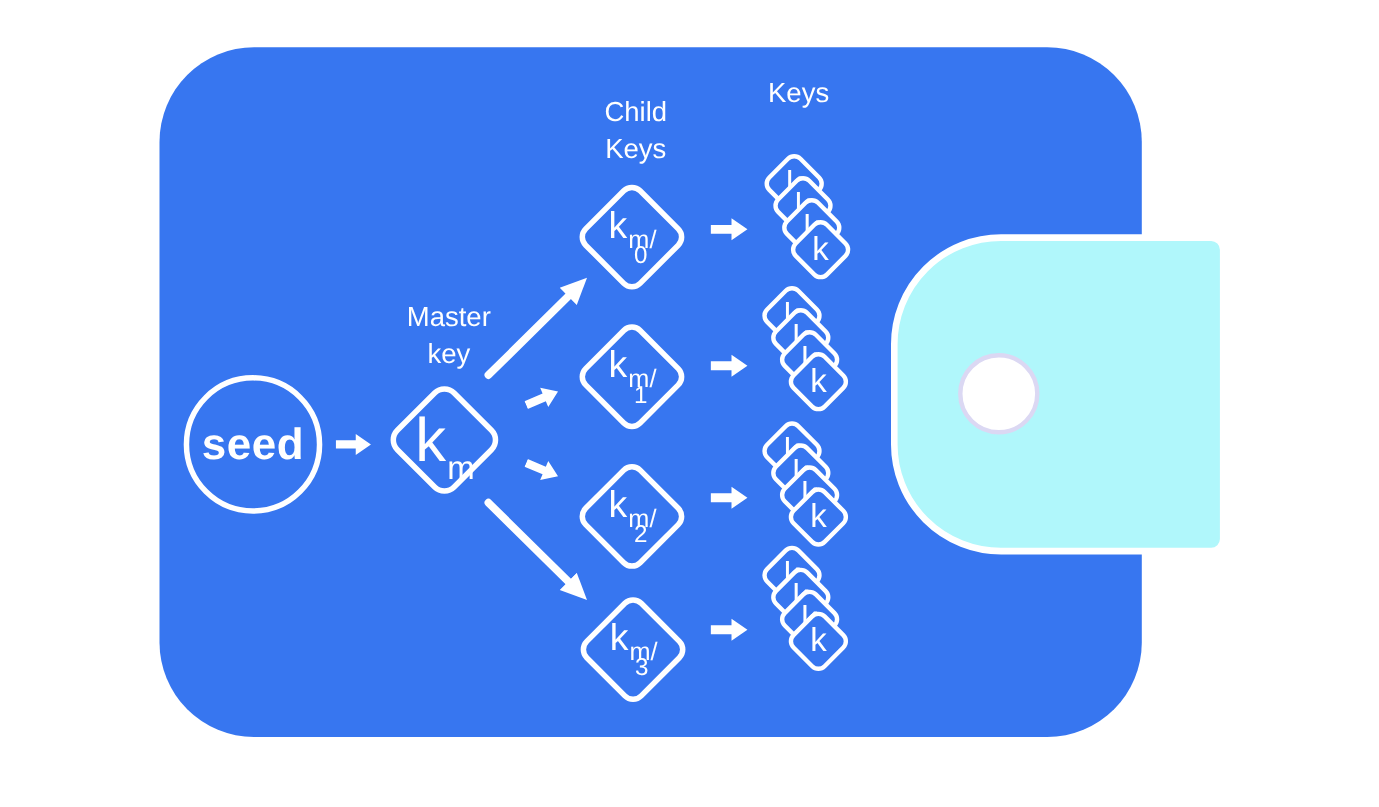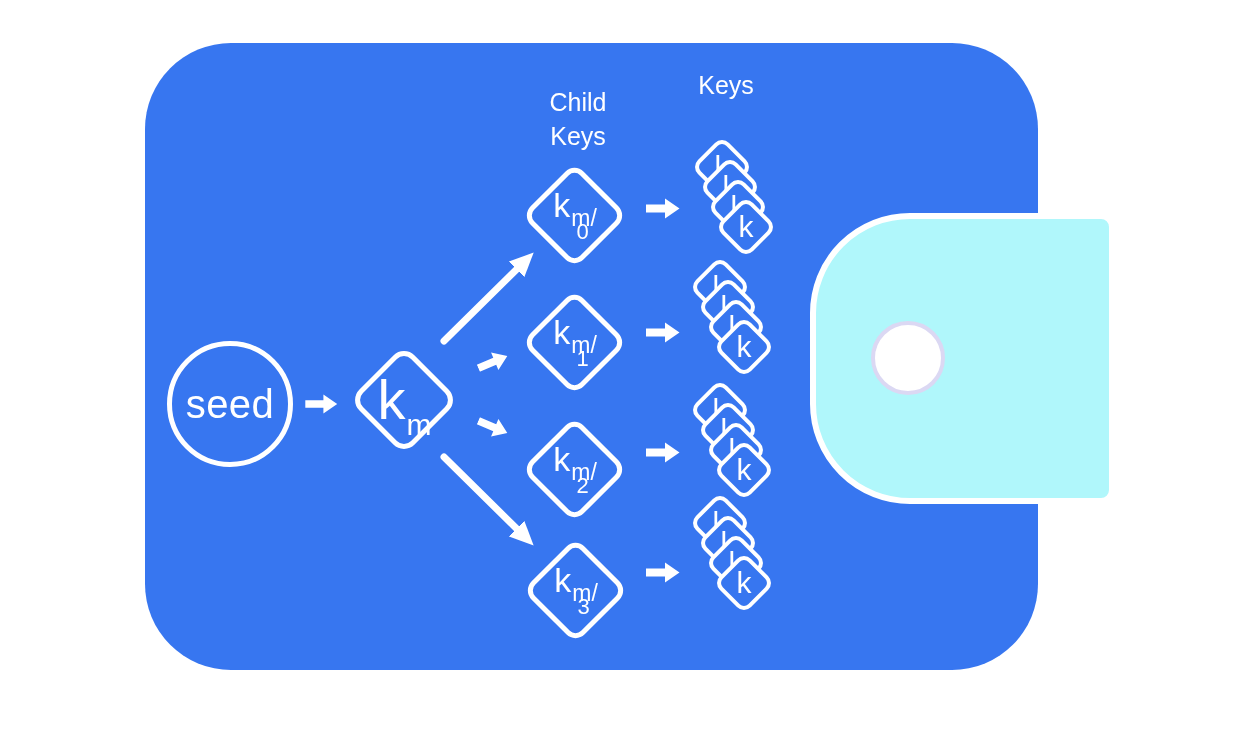--- a/index.html
+++ b/index.html
@@ -24,21 +24,21 @@
     border-radius:100px 14px 14px 100px;
   }
   .clasp-btn{
     position:absolute;left:871px;top:321px;width:74px;height:74px;box-sizing:border-box;
     background:#fff;border:4px solid var(--clasp-ring);border-radius:50%;
   }
   .seed{
     position:absolute;left:167px;top:341px;width:126px;height:126px;box-sizing:border-box;
     border:5px solid var(--line-white);border-radius:50%;
     display:flex;align-items:center;justify-content:center;
-    font-size:40px;letter-spacing:0.5px;
+    font-size:40px;letter-spacing:0.5px;font-weight:bold;
   }
   .lbl{
     position:absolute;text-align:center;font-size:25px;line-height:34px;
   }
   .diamond{
     position:absolute;box-sizing:border-box;background:var(--wallet-blue);
     border:5px solid var(--line-white);transform:rotate(45deg);
   }
   .diamond .inner{
     width:100%;height:100%;transform:rotate(-45deg);
@@ -96,20 +96,24 @@
   <svg class="block-arrow" style="left:646px;top:322px" width="34" height="21" viewBox="0 0 34 21">
       <polygon points="0,6.5 19,6.5 19,0.5 33.5,10.5 19,20.5 19,14.5 0,14.5" fill="#fff"></polygon>
     </svg>
   <svg class="block-arrow" style="left:646px;top:442px" width="34" height="21" viewBox="0 0 34 21">
       <polygon points="0,6.5 19,6.5 19,0.5 33.5,10.5 19,20.5 19,14.5 0,14.5" fill="#fff"></polygon>
     </svg>
   <svg class="block-arrow" style="left:646px;top:562px" width="34" height="21" viewBox="0 0 34 21">
       <polygon points="0,6.5 19,6.5 19,0.5 33.5,10.5 19,20.5 19,14.5 0,14.5" fill="#fff"></polygon>
     </svg>
 
+  <div class="lbl" style="left:333px;top:271px;width:150px">
+    <div>Master</div>
+    <div>key</div>
+  </div>
   <div class="lbl" style="left:498px;top:85px;width:160px">
     <div>Child</div>
     <div>Keys</div>
   </div>
   <div class="lbl" style="left:636px;top:68px;width:180px">
     <div>Keys</div>
   </div>
 
   <div class="diamond master-d">
     <div class="inner">

